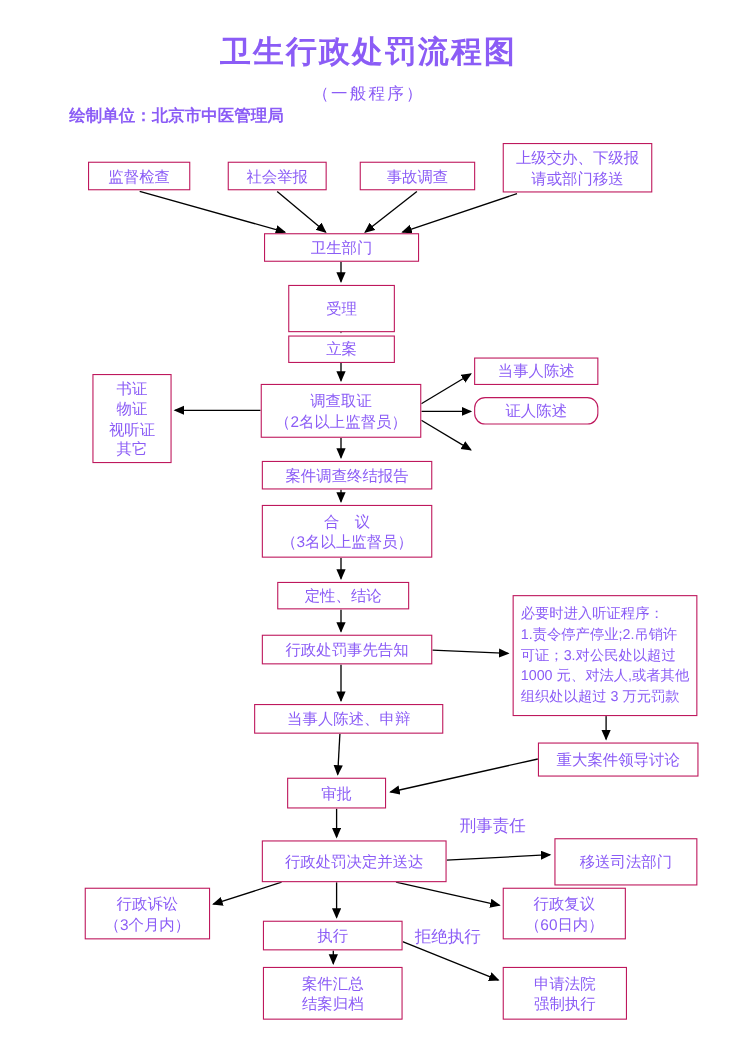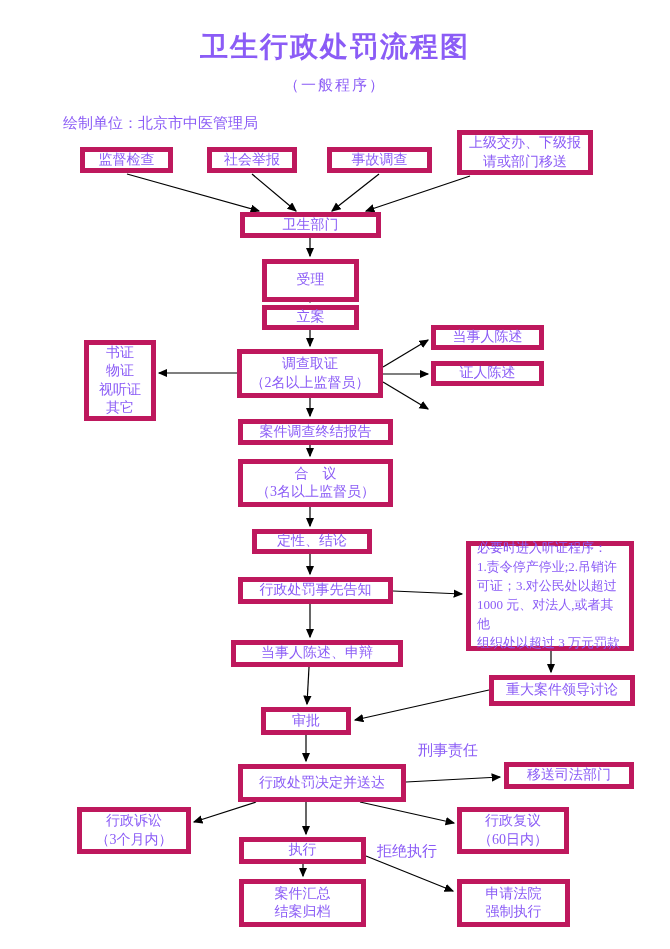--- a/index.html
+++ b/index.html
@@ -5,51 +5,51 @@
   html,body{margin:0;padding:0;background:#fff;}
   #canvas{
     position:relative;width:670px;height:949px;background:#fff;
     font-family:"Liberation Sans","DejaVu Sans",sans-serif;color:#8b5cf6;overflow:hidden;
   }
   .arrows{position:absolute;left:0;top:0;width:670px;height:949px;pointer-events:none;}
   .title{position:absolute;top:28px;left:0;width:100%;text-align:center;
          font-size:28px;font-weight:bold;letter-spacing:2px;}
   .subtitle{position:absolute;top:76px;left:0;width:100%;text-align:center;
             font-size:15px;letter-spacing:2px;}
-  .credit{position:absolute;left:63px;top:114px;font-size:15px;font-weight:normal;}
+  .credit{position:absolute;left:63px;top:96px;font-size:15px;font-weight:bold;}
   .node{
-    position:absolute;border:5px solid #be185d;background:#fff;box-sizing:border-box;
+    position:absolute;border:1px solid #be185d;background:#fff;box-sizing:border-box;
     display:flex;align-items:center;justify-content:center;text-align:center;
-    white-space:pre-line;font-size:14px;line-height:1.3;font-family:Liberation Serif, serif;
+    white-space:pre-line;font-size:14px;line-height:1.3;
   }
   .flabel{position:absolute;font-size:15px;white-space:nowrap;}
   
   #supervision{left:80px;top:147px;width:93px;height:26px;}
   #social_report{left:207px;top:147px;width:90px;height:26px;}
   #accident{left:327px;top:147px;width:105px;height:26px;}
   #superior{left:457px;top:130px;width:136px;height:45px;}
   #health_dept{left:240px;top:212px;width:141px;height:26px;}
   #accept{left:262px;top:259px;width:97px;height:43px;}
   #filing{left:262px;top:305px;width:97px;height:25px;}
   #investigation{left:237px;top:349px;width:146px;height:49px;}
   #evidence_types{left:84px;top:340px;width:72px;height:81px;}
   #party_statement{left:431px;top:325px;width:113px;height:25px;}
-  #witness_statement{left:431px;top:361px;width:113px;height:25px;}
+  #witness_statement{left:431px;top:361px;width:113px;height:25px;border-radius:10px;}
   #evidence_preservation{left:431px;top:398px;width:113px;height:25px;}
   #final_report{left:238px;top:419px;width:155px;height:26px;}
   #deliberation{left:238px;top:459px;width:155px;height:48px;}
   #conclusion{left:252px;top:529px;width:120px;height:25px;}
   #prior_notice{left:238px;top:577px;width:155px;height:27px;}
   #hearing{left:466px;top:541px;width:168px;height:110px;font-size:13px;
            text-align:left;padding:16px 6px;line-height:1.45;}
   #statement_defense{left:231px;top:640px;width:172px;height:27px;}
   #major_case{left:489px;top:675px;width:146px;height:31px;}
   #approval{left:261px;top:707px;width:90px;height:28px;}
   #decision{left:238px;top:764px;width:168px;height:38px;}
-  #judicial_transfer{left:504px;top:762px;width:130px;height:27px;}
+  #judicial_transfer{left:504px;top:762px;width:130px;height:43px;}
   #litigation{left:77px;top:807px;width:114px;height:47px;}
   #reconsideration{left:457px;top:807px;width:112px;height:47px;}
   #execution{left:239px;top:837px;width:127px;height:27px;}
   #archive{left:239px;top:879px;width:127px;height:48px;}
   #court_enforcement{left:457px;top:879px;width:113px;height:48px;}
   #criminal{left:418px;top:741px;}
   #refuse{left:377px;top:842px;}
 </style>
 </head>
 <body>

